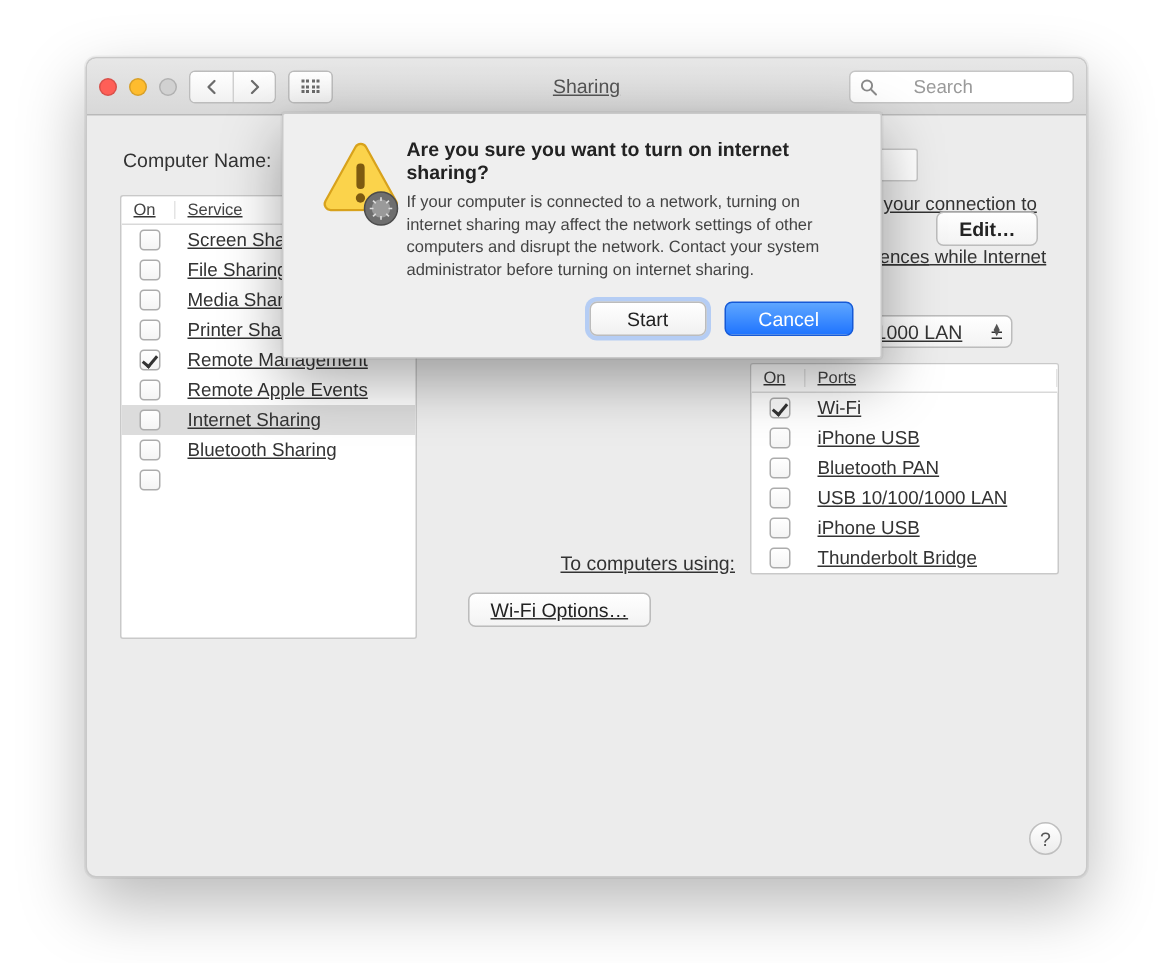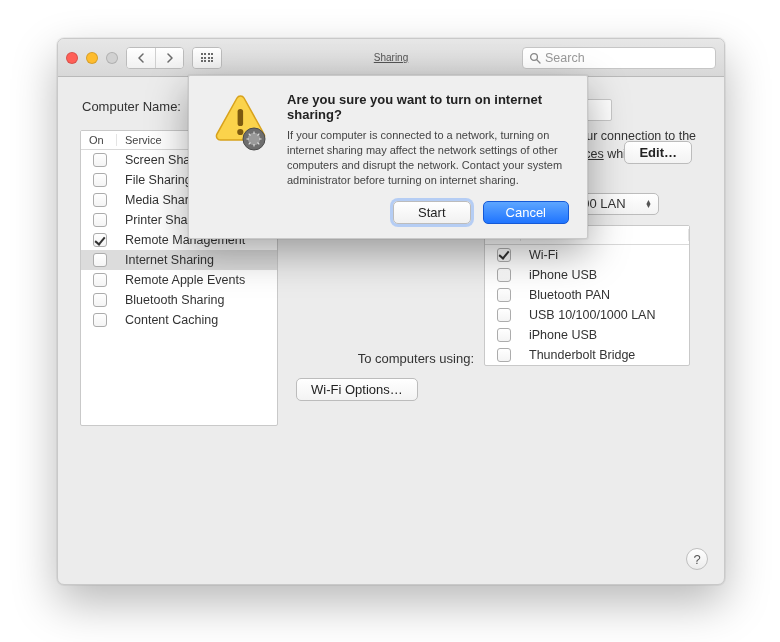--- a/index.html
+++ b/index.html
@@ -61,48 +61,48 @@
   .seg-btn + .seg-btn { border-left:1px solid #cfcfcf; }
   .grid-icon {
     display:inline-grid;
     grid-template-columns: repeat(4,2px);
     grid-template-rows: repeat(3,2px);
     gap:1.5px;
   }
   .grid-icon span { background:#6b6b6b; width:2px; height:2px; }
   .title-label {
     position:absolute; left:0; right:0; text-align:center;
-    color:#545454; font-size:10px; pointer-events:none;text-decoration:underline;
+    color:#545454; font-size:13px; pointer-events:none;text-decoration:underline;
   }
   .search-wrap {
     margin-left:auto;
     display:flex; align-items:center;
     background:#fff; border:1px solid #c6c6c6; border-radius:4px;
-    height:22px; width:194px; padding:0 6px; gap:2px;
+    height:22px; width:150px; padding:0 6px; gap:22px;
   }
   .search-wrap svg { flex:0 0 auto; }
   .search-wrap input {
     border:0; outline:0; width:100%; font-size:12.5px; background:transparent;
     color:#333;
   }
   .search-wrap input::placeholder { color:#9a9a9a; }
   .content {
     padding: 16px 18px;
   }
   .top-row {
     display:flex; align-items:center; gap:12px; padding:6px 6px 10px 6px;
   }
   .top-label { font-size:13px; color:#333; }
   .mac-btn {
     background: linear-gradient(#ffffff,#f3f3f3);
     border:1px solid #bcbcbc; border-radius:5px;
     padding: 3px 14px; font-size:13px; color:#222;
   }
   .body-columns {
-    display:flex; gap:18px; padding:6px 4px 0 4px;
+    display:flex; gap:34px; padding:6px 4px 0 4px;text-decoration:underline;
   }
   .left-panel {
     width: 198px; flex:0 0 auto;
     background:#fff; border:1px solid #c9c9c9; border-radius:2px;
     height: 296px; overflow:hidden;
   }
   .tbl-header {
     display:flex; background:#fff; border-bottom:1px solid #d9d9d9;
     font-size:11px; color:#444; height:19px; align-items:center;
   }
@@ -153,21 +153,21 @@
   
   .modal {
     position:absolute;
     left:188px; top:75px;
     width:400px;
     background:#efefef;
     border:1px solid #c9c9c9;
     border-radius:2px;
     box-shadow: 0 14px 40px rgba(0,0,0,0.35), 0 0 0 1px rgba(0,0,0,0.04);
     padding:16px 18px 14px 18px;
-    display:flex; gap:16px;
+    display:flex; 
   }
   .modal .icon-col { width:64px; flex:0 0 auto; display:flex; align-items:flex-start; justify-content:center; }
   .modal .msg-col { flex:1; }
   .modal h3 { margin:0 0 6px 0; font-size:13px; font-weight:700; color:#222;}
   .modal p  { margin:0; font-size:11px; color:#444; line-height:1.35;}
   .modal .btn-row { display:flex; justify-content:flex-end; gap:12px; margin-top:14px;}
   .btn-default {
     background:linear-gradient(#ffffff,#f1f1f1);
     border:1px solid #bcbcbc; border-radius:5px;
     padding:3px 24px; font-size:13px; color:#222;
@@ -272,43 +272,42 @@
                 <input type="checkbox" class="mac" style="">
               </div>
               <div class="lbl">Printer Sharing</div>
             </div>
             <div class="row">
               <div class="chk">
                 <input type="checkbox" class="mac" checked="" style="">
               </div>
               <div class="lbl">Remote Management</div>
             </div>
+            <div class="row">
+              <div class="chk">
+                <input type="checkbox" class="mac" style="">
+              </div>
+              <div class="lbl">Remote Apple Events</div>
+            </div>
             <div class="row selected">
               <div class="chk">
                 <input type="checkbox" class="mac" style="">
               </div>
               <div class="lbl">Internet Sharing</div>
             </div>
             <div class="row">
               <div class="chk">
                 <input type="checkbox" class="mac" style="">
               </div>
-              <div class="lbl">Remote Apple Events</div>
-            </div>
-            <div class="row">
-              <div class="chk">
-                <input type="checkbox" class="mac" style="">
-              </div>
               <div class="lbl">Bluetooth Sharing</div>
             </div>
             <div class="row">
               <div class="chk">
                 <input type="checkbox" class="mac" style="">
               </div>
-              <div class="lbl">Content Caching</div>
             </div>
           </div>
       </div>
 
       <div class="right-panel">
         <div class="right-top-text" style="padding-left:4px; margin-top:-2px;">
           <span>Internet Sharing allows other computers to share your connection to the</span><br>
           <span>Internet. You cannot change your </span><span style="text-decoration:underline">Network Preferences</span><span> while Internet</span><br>
           <span>Sharing is turned on.</span>
         </div>

